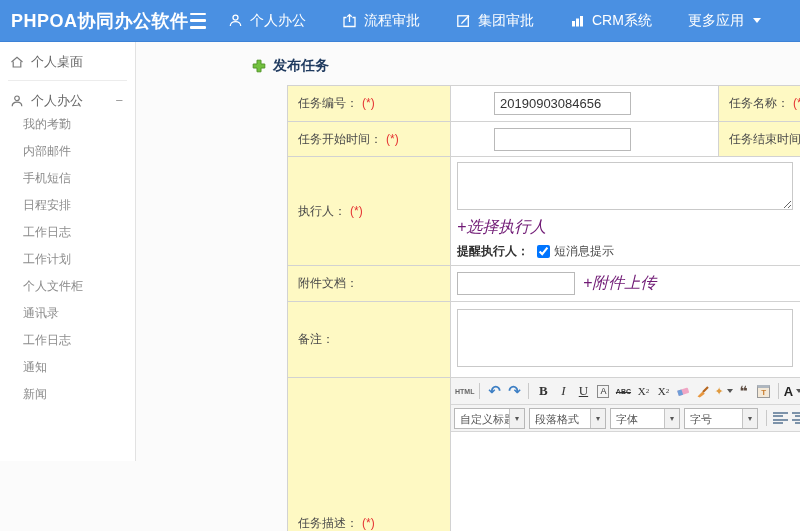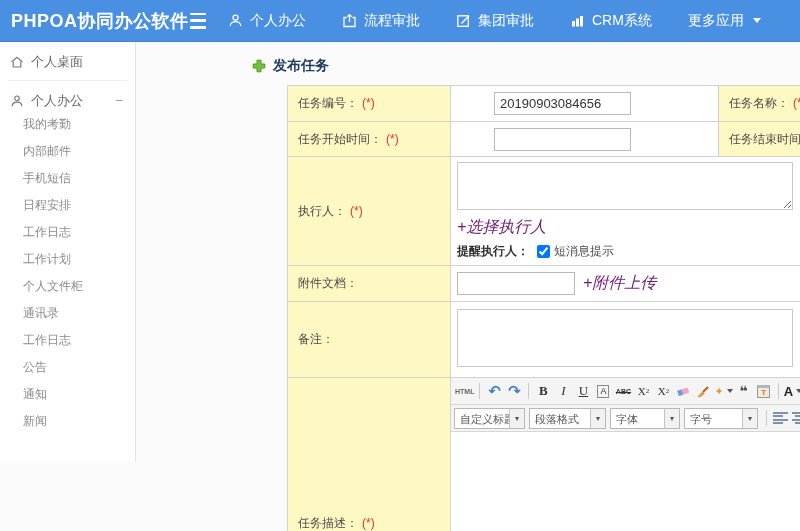--- a/index.html
+++ b/index.html
@@ -178,23 +178,20 @@
       <div class="side-sub">
           <span class="lbl">个人文件柜</span>
         </div>
       <div class="side-sub">
           <span class="lbl">通讯录</span>
         </div>
       <div class="side-sub">
           <span class="lbl">工作日志</span>
         </div>
       <div class="side-sub">
-          <span class="lbl">公告</span>
-        </div>
-      <div class="side-sub">
           <span class="lbl">通知</span>
         </div>
       <div class="side-sub">
           <span class="lbl">新闻</span>
         </div>
     </aside>
 
     <main class="main">
       <div class="page-title">
         <span>

